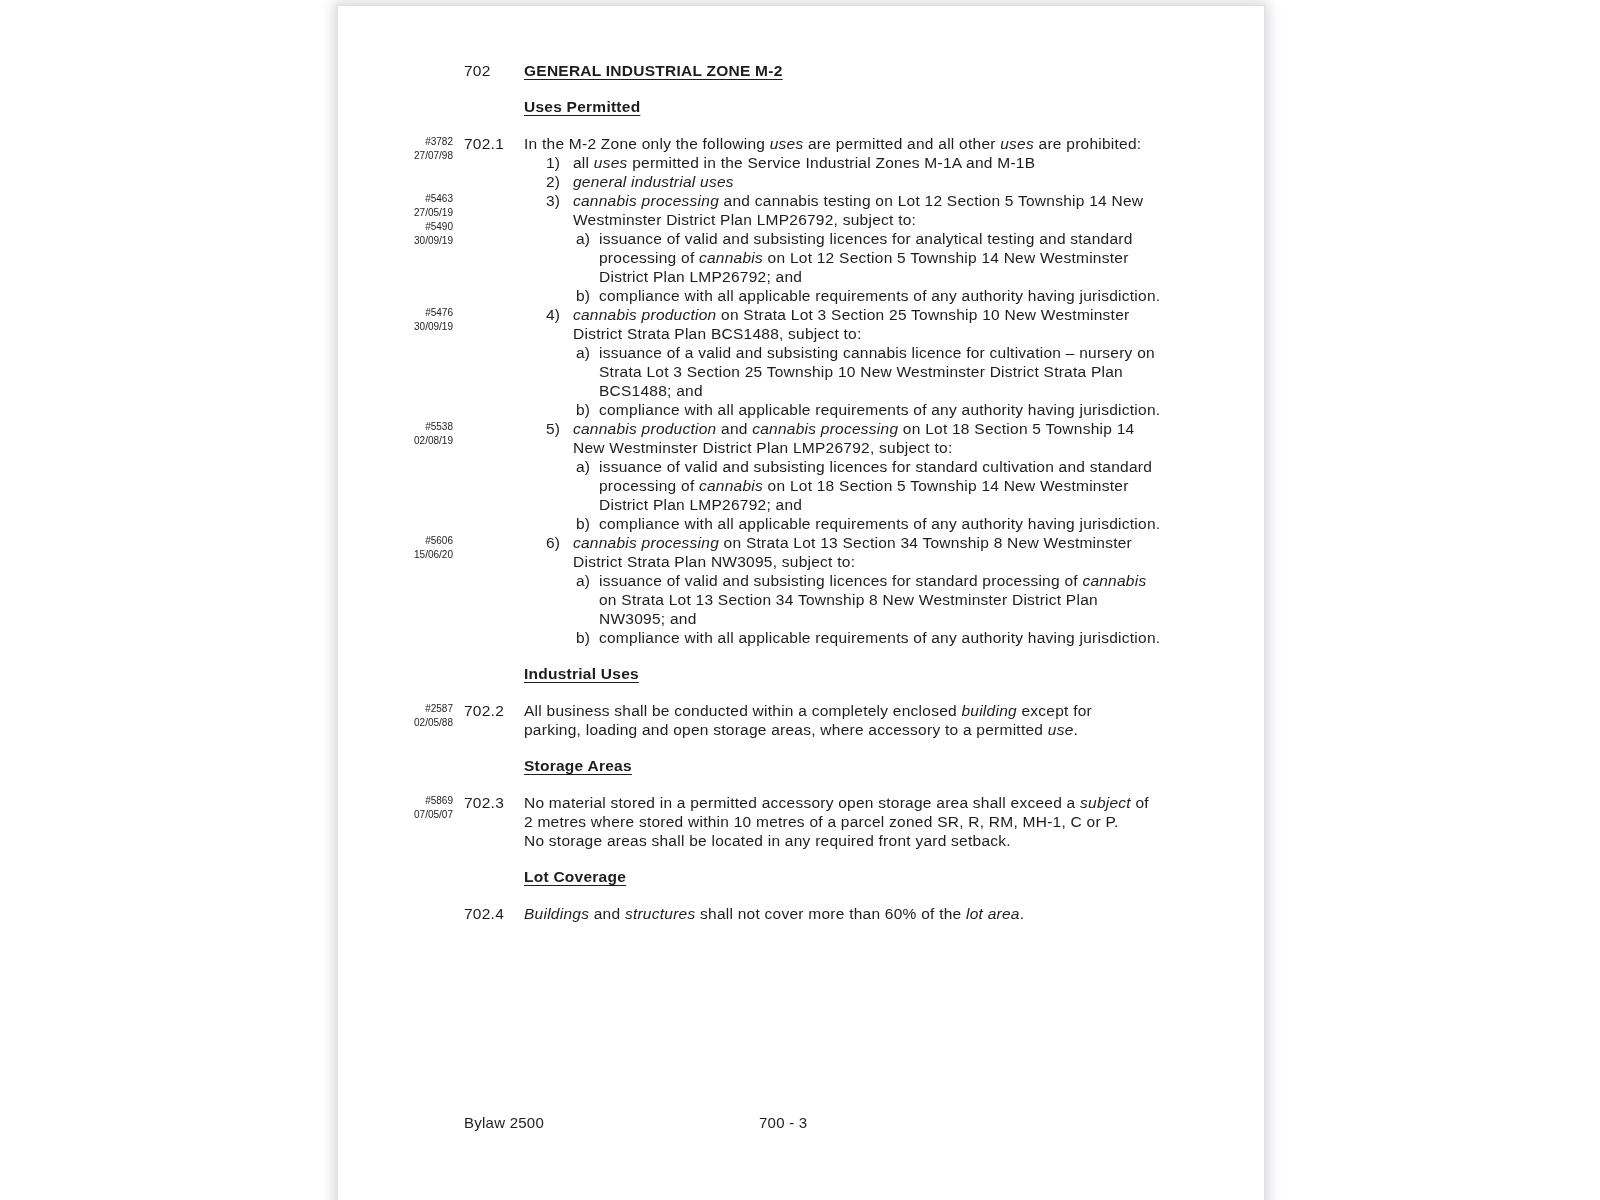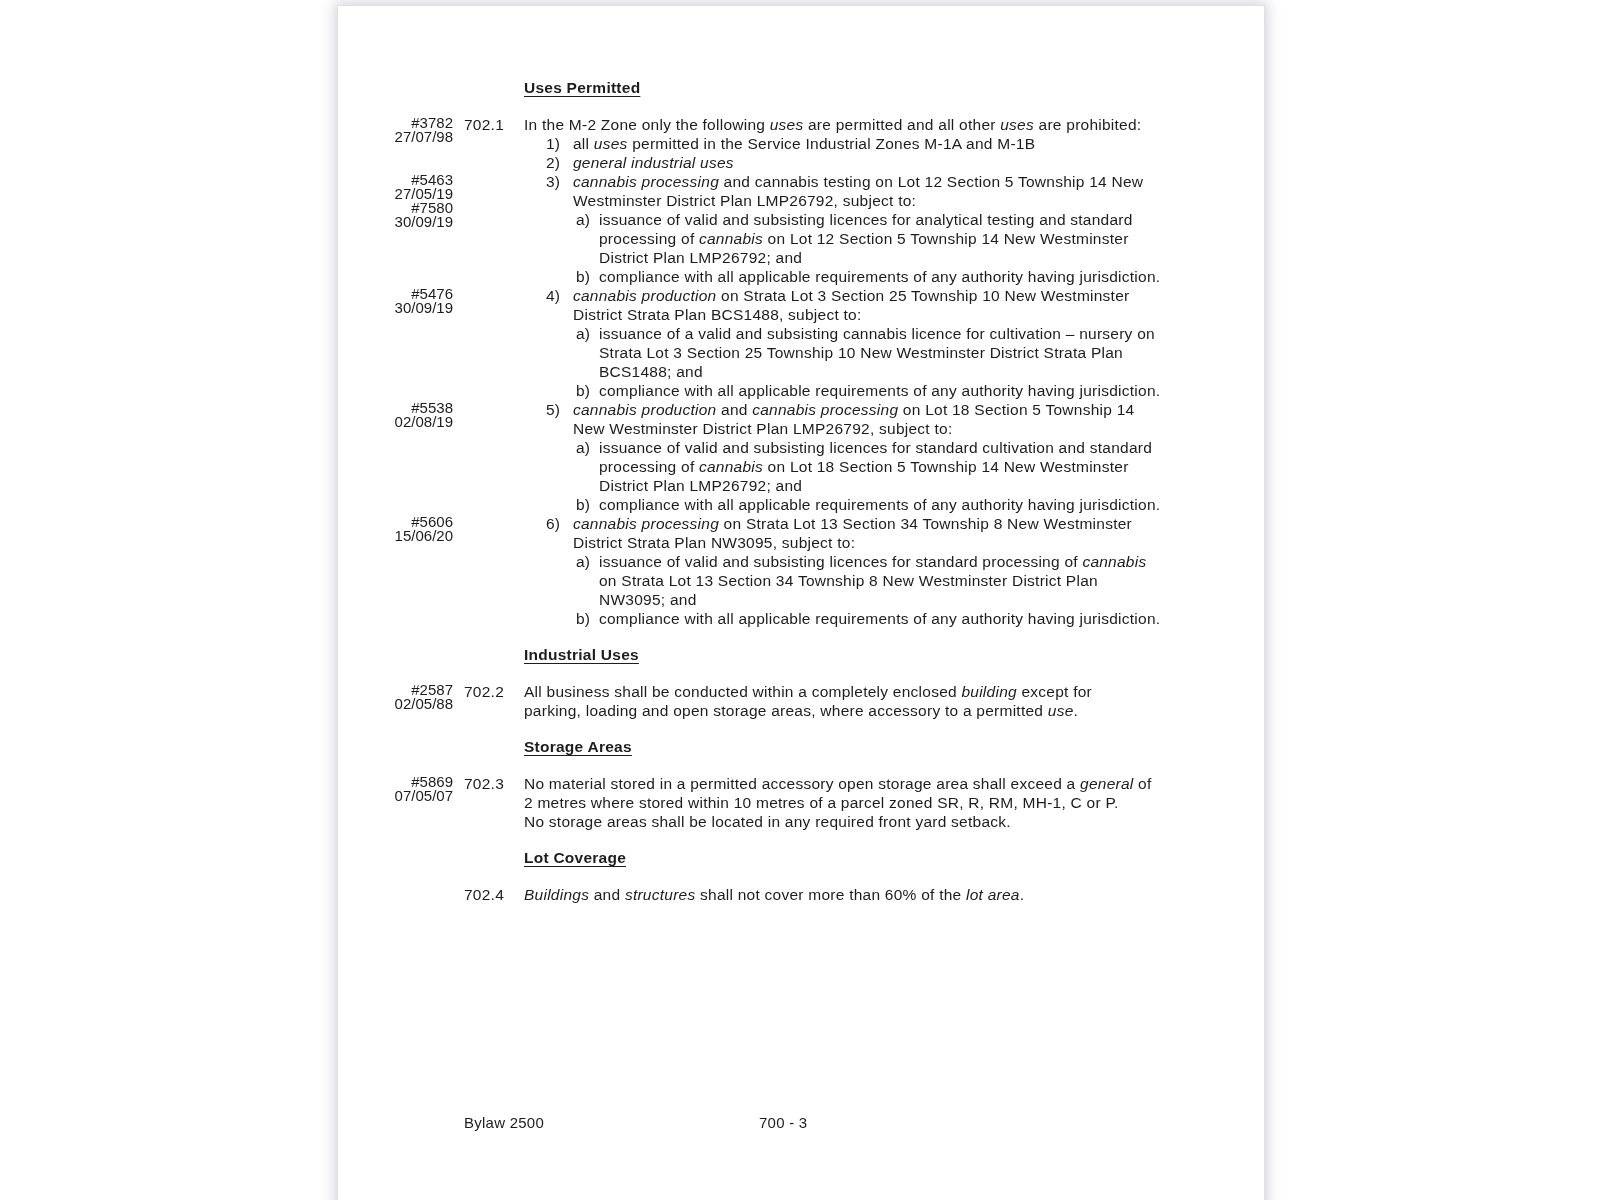--- a/index.html
+++ b/index.html
@@ -17,41 +17,47 @@
   }
   .content{position:relative;padding-top:55px;}
   .block{
     position:relative;
     font-size:15.5px;line-height:19px;letter-spacing:0.25px;
   }
   .body{margin-left:186px;max-width:660px;}
   .clause-num{position:absolute;left:126px;top:0;}
   .margin-notes{
     position:absolute;left:0;top:1px;width:115px;text-align:right;
-    font-size:15px;line-height:14px;letter-spacing:0;
+    font-size:10px;line-height:14px;letter-spacing:0;
   }
   .item{position:relative;padding-left:49px;}
   .item > .marker{position:absolute;left:22px;top:0;}
   .item .margin-notes{left:-186px;}
   .sub{position:relative;padding-left:26px;}
   .sub > .marker{position:absolute;left:3px;top:0;}
   .heading-block{margin-top:17px;margin-bottom:18px;}
   .heading{font-weight:bold;text-decoration:underline;text-underline-offset:3px;text-align:right;}
   .doc-title{font-weight:bold;text-decoration:underline;text-underline-offset:3px;}
   .footer{position:absolute;top:1108px;left:0;width:100%;font-size:15px;letter-spacing:0.25px;}
   .footer-left{position:absolute;left:126px;}
   .footer-right{position:absolute;left:421px;}
   i{}
 </style>
 </head>
 <body>
 
 <div class="page">
   <div class="content">
 
+    <div class="block">
+      <span class="clause-num">702</span>
+      <div class="body">
+        <span class="doc-title">GENERAL INDUSTRIAL ZONE M-2</span>
+      </div>
+    </div>
 
     <div id="doc-body">
         <div class="block heading-block">
           <div class="body"><span class="heading">Uses Permitted</span></div>
         </div>
         <div class="block clause-block">
           <div class="margin-notes">
             <div class="note-line">#3782</div>
             <div class="note-line">27/07/98</div>
           </div>
@@ -59,21 +65,21 @@
           <div class="body">In the M-2 Zone only the following <i>uses</i> are permitted and all other <i>uses</i> are prohibited:<div class="item">
               <span class="marker">1)</span>
               <div class="item-body">all <i>uses</i> permitted in the Service Industrial Zones M-1A and M-1B</div>
             </div><div class="item">
               <span class="marker">2)</span>
               <div class="item-body"><i>general industrial uses</i></div>
             </div><div class="item">
               <div class="margin-notes">
                 <div class="note-line">#5463</div>
                 <div class="note-line">27/05/19</div>
-                <div class="note-line">#7580</div>
+                <div class="note-line">#5490</div>
                 <div class="note-line">30/09/19</div>
               </div>
               <span class="marker">3)</span>
               <div class="item-body"><i>cannabis processing</i> and cannabis testing on Lot 12 Section 5 Township 14 New<br>Westminster District Plan LMP26792, subject to:<div class="sub">
                   <span class="marker">a)</span>
                   <div class="sub-body">issuance of valid and subsisting licences for analytical testing and standard<br>processing of <i>cannabis</i> on Lot 12 Section 5 Township 14 New Westminster<br>District Plan LMP26792; and</div>
                 </div><div class="sub">
                   <span class="marker">b)</span>
                   <div class="sub-body">compliance with all applicable requirements of any authority having jurisdiction.</div>
                 </div></div>
@@ -131,21 +137,21 @@
         </div>
         <div class="block heading-block">
           <div class="body"><span class="heading">Storage Areas</span></div>
         </div>
         <div class="block clause-block">
           <div class="margin-notes">
             <div class="note-line">#5869</div>
             <div class="note-line">07/05/07</div>
           </div>
           <span class="clause-num">702.3</span>
-          <div class="body">No material stored in a permitted accessory open storage area shall exceed a <i>general</i> of<br>2 metres where stored within 10 metres of a parcel zoned SR, R, RM, MH-1, C or P.<br>No storage areas shall be located in any required front yard setback.</div>
+          <div class="body">No material stored in a permitted accessory open storage area shall exceed a <i>subject</i> of<br>2 metres where stored within 10 metres of a parcel zoned SR, R, RM, MH-1, C or P.<br>No storage areas shall be located in any required front yard setback.</div>
         </div>
         <div class="block heading-block">
           <div class="body"><span class="heading">Lot Coverage</span></div>
         </div>
         <div class="block clause-block">
           <span class="clause-num">702.4</span>
           <div class="body"><i>Buildings</i> and <i>structures</i> shall not cover more than 60% of the <i>lot area</i>.</div>
         </div>
       </div>
 

